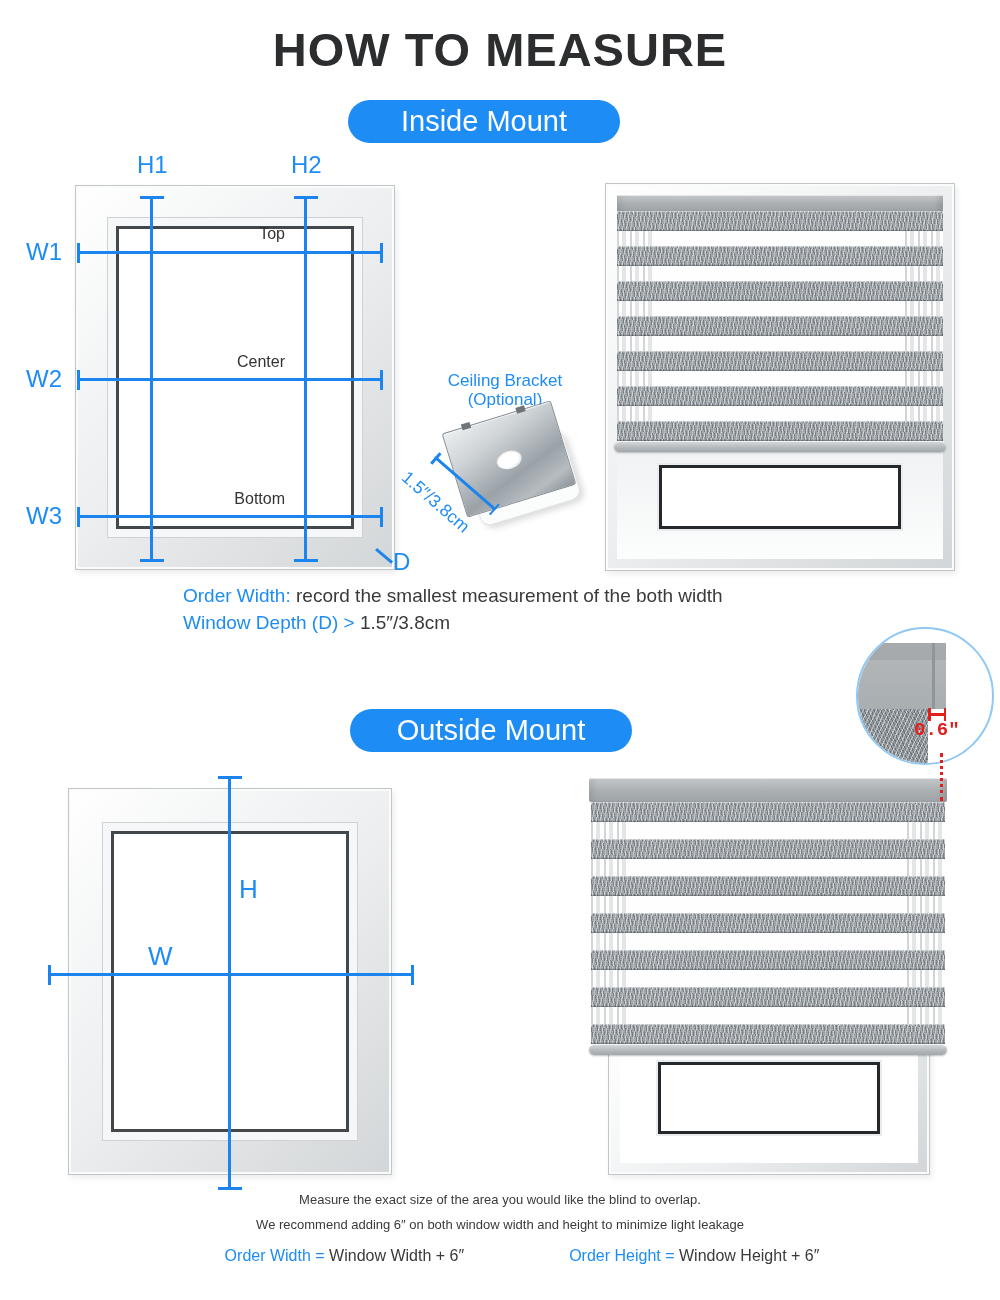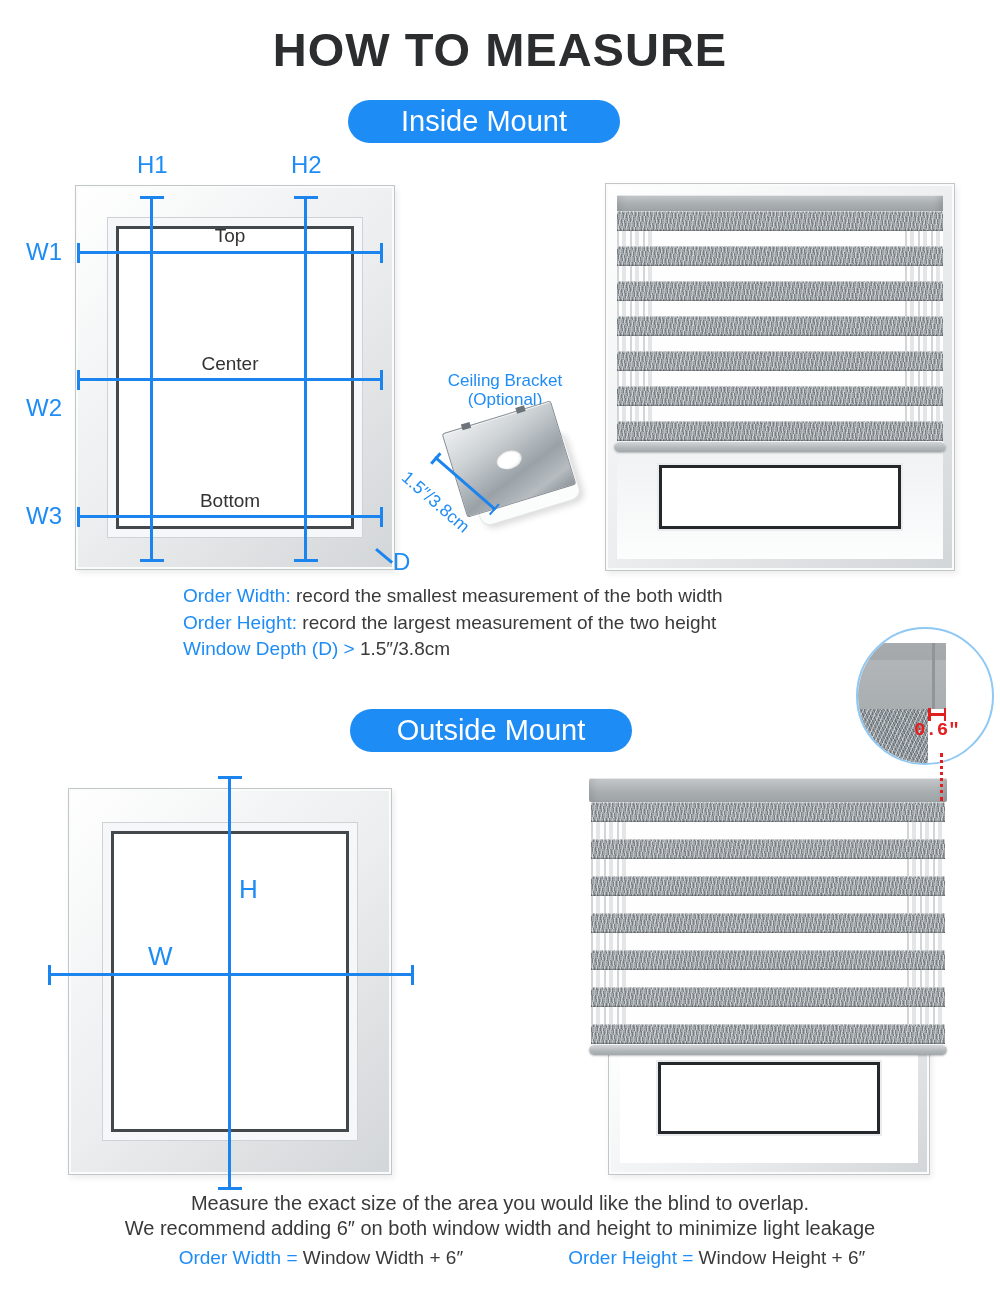--- a/index.html
+++ b/index.html
@@ -32,21 +32,21 @@
   .thin-inner{position:absolute;inset:11px;background:#fff;}
 
   
   .hline{position:absolute;height:3px;background:var(--line);}
   .hline::before,.hline::after{content:"";position:absolute;width:3px;height:20px;top:-8.5px;background:var(--line);}
   .hline::before{left:0;}.hline::after{right:0;}
   .vline{position:absolute;width:3px;background:var(--line);}
   .vline::before,.vline::after{content:"";position:absolute;height:3px;width:24px;left:-10.5px;background:var(--line);}
   .vline::before{top:0;}.vline::after{bottom:0;}
   .mlabel{position:absolute;color:var(--blue);font-size:24px;}
-  .flabel{position:absolute;color:#333;font-size:19px;text-align:center;width:110px;}
+  .flabel{position:absolute;color:#333;font-size:16px;text-align:right;width:110px;}
   .d-diag{position:absolute;width:21px;height:2.5px;background:var(--line);transform:rotate(40deg);transform-origin:left top;}
 
   
   .blind-header{position:absolute;background:linear-gradient(180deg,#c6c9cc 0%,#aaafb2 55%,#9ea3a7 100%);
     box-shadow:inset 0 1px 0 rgba(255,255,255,.6),inset -8px 0 6px -4px rgba(0,0,0,.12),inset 8px 0 6px -4px rgba(0,0,0,.08);}
   .zebra{position:absolute;}
   .stripe-dark{height:20px;background-color:#9BA1A5;background-image:
     repeating-linear-gradient(100deg,rgba(255,255,255,.5) 0 1px,transparent 1px 4px),
     repeating-linear-gradient(78deg,rgba(55,62,66,.38) 0 1px,transparent 1px 3px),
     repeating-linear-gradient(0deg,rgba(255,255,255,.12) 0 1px,transparent 1px 2px);
@@ -96,23 +96,23 @@
   .co-fabric{position:absolute;left:-8px;top:80px;width:78px;height:64px;background-color:#949BA0;
     background-image:repeating-linear-gradient(115deg,rgba(255,255,255,.5) 0 1px,transparent 1px 4px),
     repeating-linear-gradient(65deg,rgba(50,56,60,.4) 0 1px,transparent 1px 3px);}
   .co-dim{position:absolute;left:70px;top:84px;width:18px;height:2.5px;background:var(--red);}
   .co-dim::before,.co-dim::after{content:"";position:absolute;width:2.5px;height:13px;top:-5px;background:var(--red);}
   .co-dim::before{left:0;}.co-dim::after{right:0;}
   .co-label{position:absolute;left:56px;top:90px;color:var(--red);font-size:19px;font-weight:700;}
   .red-dot-line{position:absolute;left:940px;top:753px;height:48px;width:0;border-left:3px dotted var(--red);}
 
   
-  .bottom-note{position:absolute;left:0;width:1000px;text-align:center;font-size:20px;color:var(--dark);}
+  .bottom-note{position:absolute;left:0;width:1000px;text-align:center;font-size:13px;color:var(--dark);}
   .formulas{position:absolute;left:0;top:1247px;width:1000px;display:flex;justify-content:center;gap:105px;
-    font-size:19px;color:var(--dark);padding-left:44px;}
+    font-size:16px;color:var(--dark);padding-left:44px;}
   .formulas .lbl{color:var(--blue);}
 </style>
 </head>
 <body>
 
 <div class="canvas">
 
   <div class="page-title">HOW TO MEASURE</div>
   <div class="badge badge-inside">Inside Mount</div>
 
@@ -122,21 +122,21 @@
 
   <div class="vline" style="left:150px;top:196px;height:366px;"></div>
   <div class="vline" style="left:304px;top:196px;height:366px;"></div>
   <div class="hline" style="left:77px;top:251px;width:306px;"></div>
   <div class="hline" style="left:77px;top:378px;width:306px;"></div>
   <div class="hline" style="left:77px;top:515px;width:306px;"></div>
 
   <div class="mlabel" style="left:137px;top:151px;">H1</div>
   <div class="mlabel" style="left:291px;top:151px;">H2</div>
   <div class="mlabel" style="left:26px;top:238px;">W1</div>
-  <div class="mlabel" style="left:26px;top:365px;margin-top:29px;">W2</div>
+  <div class="mlabel" style="left:26px;top:365px;">W2</div>
   <div class="mlabel" style="left:26px;top:502px;">W3</div>
   <div class="flabel" style="left:175px;top:225px;">Top</div>
   <div class="flabel" style="left:175px;top:353px;">Center</div>
   <div class="flabel" style="left:175px;top:490px;">Bottom</div>
   <div class="d-diag" style="left:377px;top:548px;"></div>
   <div class="mlabel" style="left:393px;top:548px;">D</div>
 
   <div class="bracket-caption">
     <div>Ceiling Bracket</div>
     <div>(Optional)</div>
@@ -172,21 +172,20 @@
           <div class="stripe-dark"></div>
           <div class="stripe-sheer"></div>
           <div class="stripe-dark"></div>
         </div>
       <div class="blind-rail" style="left:-3px;top:246px;right:-3px;height:11px;"></div>
     </div>
   </div>
 
   <div class="notes">
     <div><span class="lbl">Order Width:</span><span> record the smallest measurement of the both width</span></div>
-    <div><span class="lbl">Order Height:</span><span> record the largest measurement of the two height</span></div>
     <div><span class="lbl">Window Depth (D) &gt; </span><span>1.5″/3.8cm</span></div>
   </div>
 
   <div class="badge badge-outside">Outside Mount</div>
 
   <div class="window winC" style="left:68px;top:788px;width:324px;height:387px;">
     <div class="win-inner"></div>
   </div>
   <div class="vline" style="left:228px;top:776px;height:414px;"></div>
   <div class="hline" style="left:48px;top:973px;width:366px;"></div>

